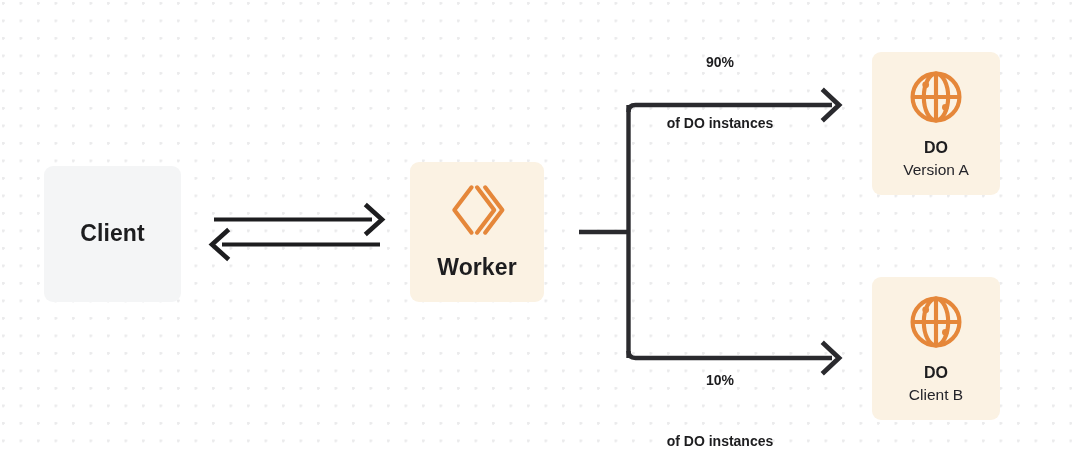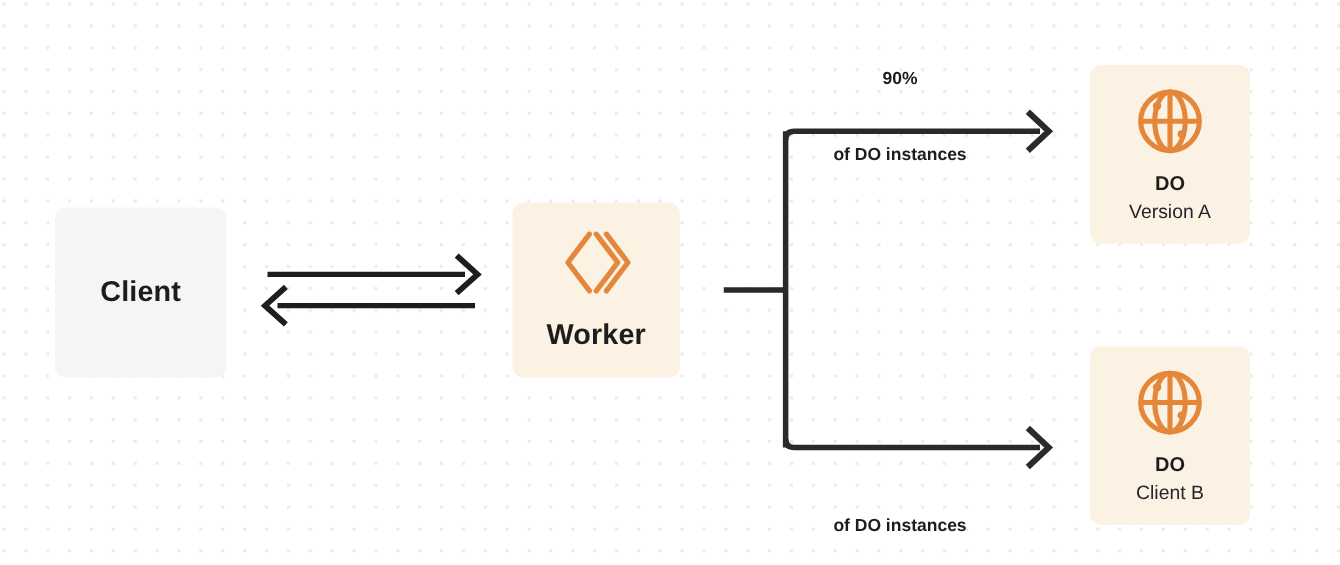--- a/index.html
+++ b/index.html
@@ -206,16 +206,17 @@
     <span class="node-title-sm">DO</span>
     <span class="node-subtitle">Client B</span>
   </div>
 
   <div class="edge-label edge-label-top">
     <span class="pct">90%</span>
     <span class="sub">of DO instances</span>
   </div>
 
   <div class="edge-label edge-label-bottom">
+    <span class="pct">10%</span>
     <span class="sub">of DO instances</span>
   </div>
 
 </div>
 
 </body></html>

